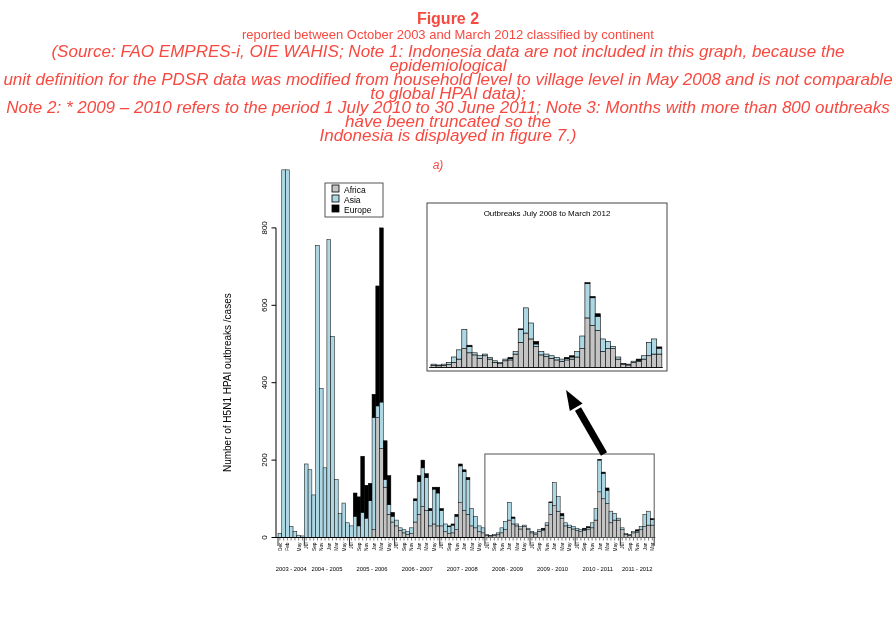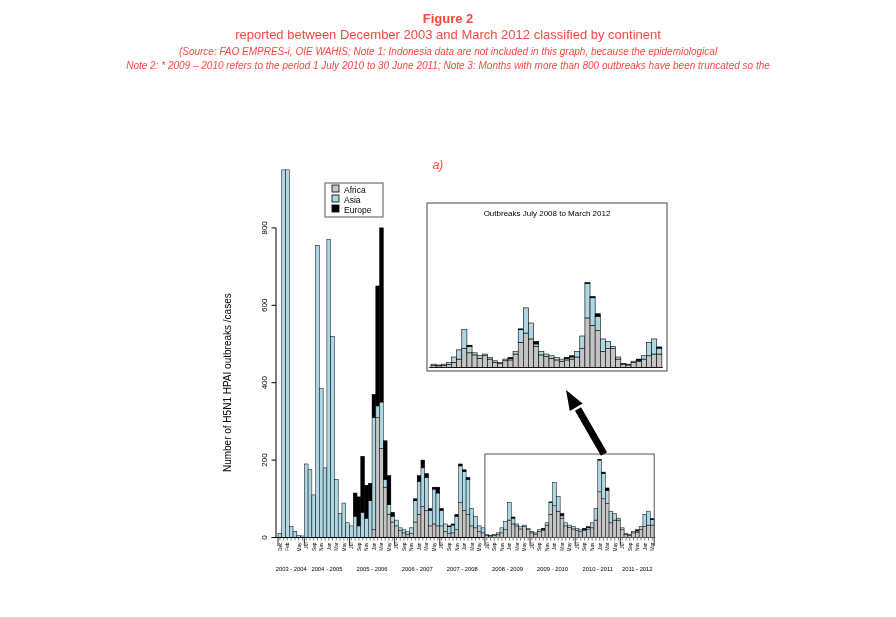--- a/index.html
+++ b/index.html
@@ -1,36 +1,38 @@
 <!DOCTYPE html>
 <html><head>
 <meta charset="utf-8">
 <style>
   html,body{margin:0;padding:0;background:#fff;}
   .page{position:relative;width:896px;height:617px;background:#ffffff;overflow:hidden;
         font-family:"Liberation Sans",sans-serif;}
   .hdr{position:absolute;top:10px;left:0;width:896px;text-align:center;color:#f74940;}
-  .fig-title{font-size:13px;font-weight:bold;line-height:17px;}
+  .fig-title{font-size:16px;font-weight:bold;line-height:17px;}
   .cap{font-size:13px;line-height:16px;}
-  .notes{font-size:10px;font-style:italic;line-height:14px;margin-top:2px;}
+  .notes{font-size:17px;font-style:italic;line-height:14px;margin-top:2px;}
   .panel-label{position:absolute;left:408px;top:158px;width:60px;text-align:center;
         color:#f74940;font-style:italic;font-size:12px;}
   svg text{font-family:"Liberation Sans",sans-serif;}
 </style>
 </head>
 <body>
 
 <div class="page">
 
   <div class="hdr">
     <div class="fig-title">Figure 2</div>
-    <div class="cap">reported between December 2003 and March 2012 classified by continent</div>
+    <div class="cap">reported between October 2003 and March 2012 classified by continent</div>
     <div class="notes">
       <div>(Source: FAO EMPRES-i, OIE WAHIS; Note 1: Indonesia data are not included in this graph, because the epidemiological</div>
+      <div>unit definition for the PDSR data was modified from household level to village level in May 2008 and is not comparable to global HPAI data);</div>
       <div>Note 2: * 2009 – 2010 refers to the period 1 July 2010 to 30 June 2011; Note 3: Months with more than 800 outbreaks have been truncated so the</div>
+      <div>Indonesia is displayed in figure 7.)</div>
     </div>
   </div>
 
   <div class="panel-label">a)</div>
 
   <div id="chart-holder" style="position:absolute;left:0;top:0;width:896px;height:617px;"><svg width="896" height="617" viewBox="0 0 896 617">
         <defs>
           <clipPath id="pc">
             <rect x="270" y="169" width="400" height="370.5"></rect>
           </clipPath>

